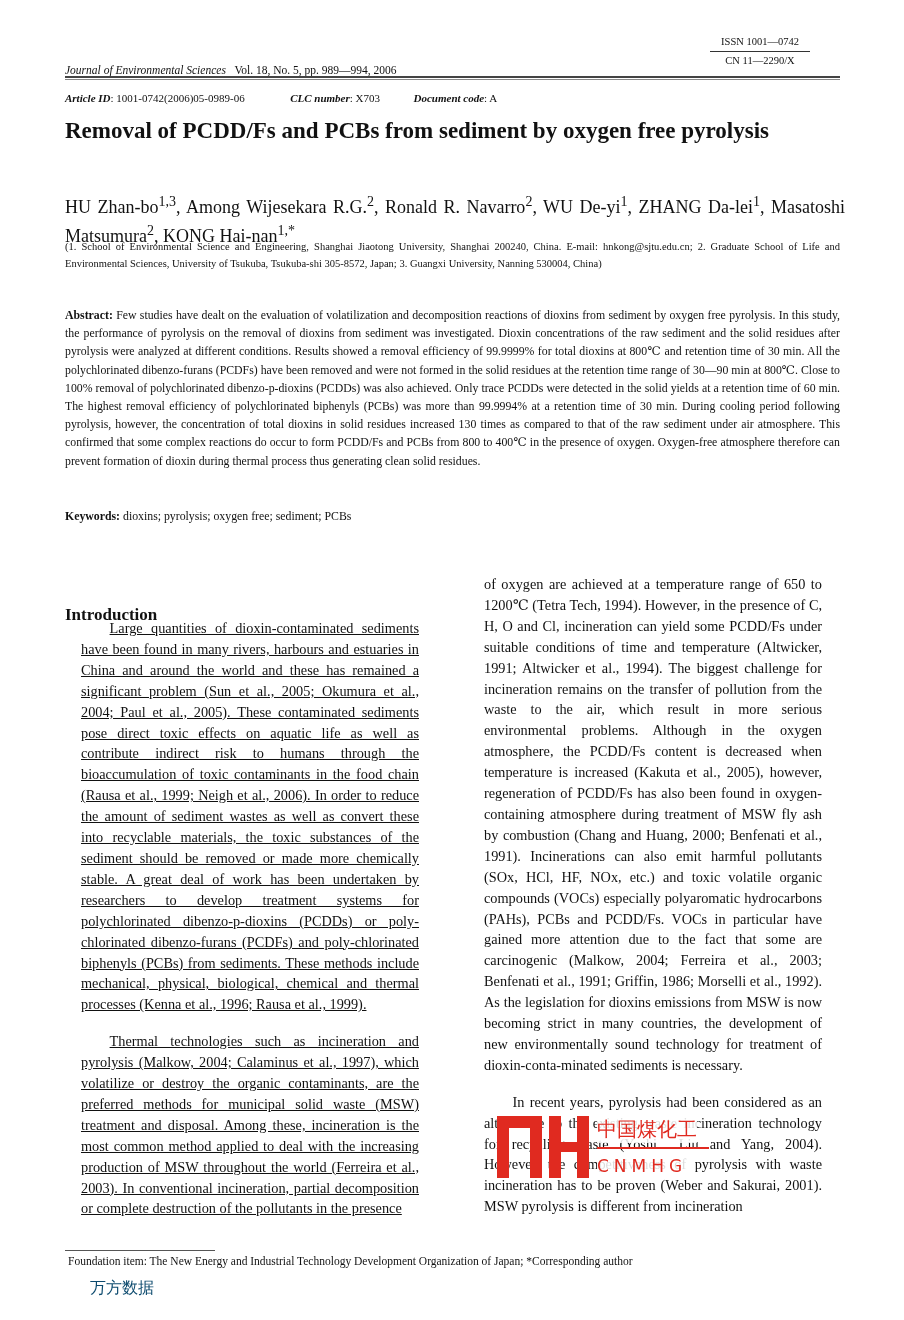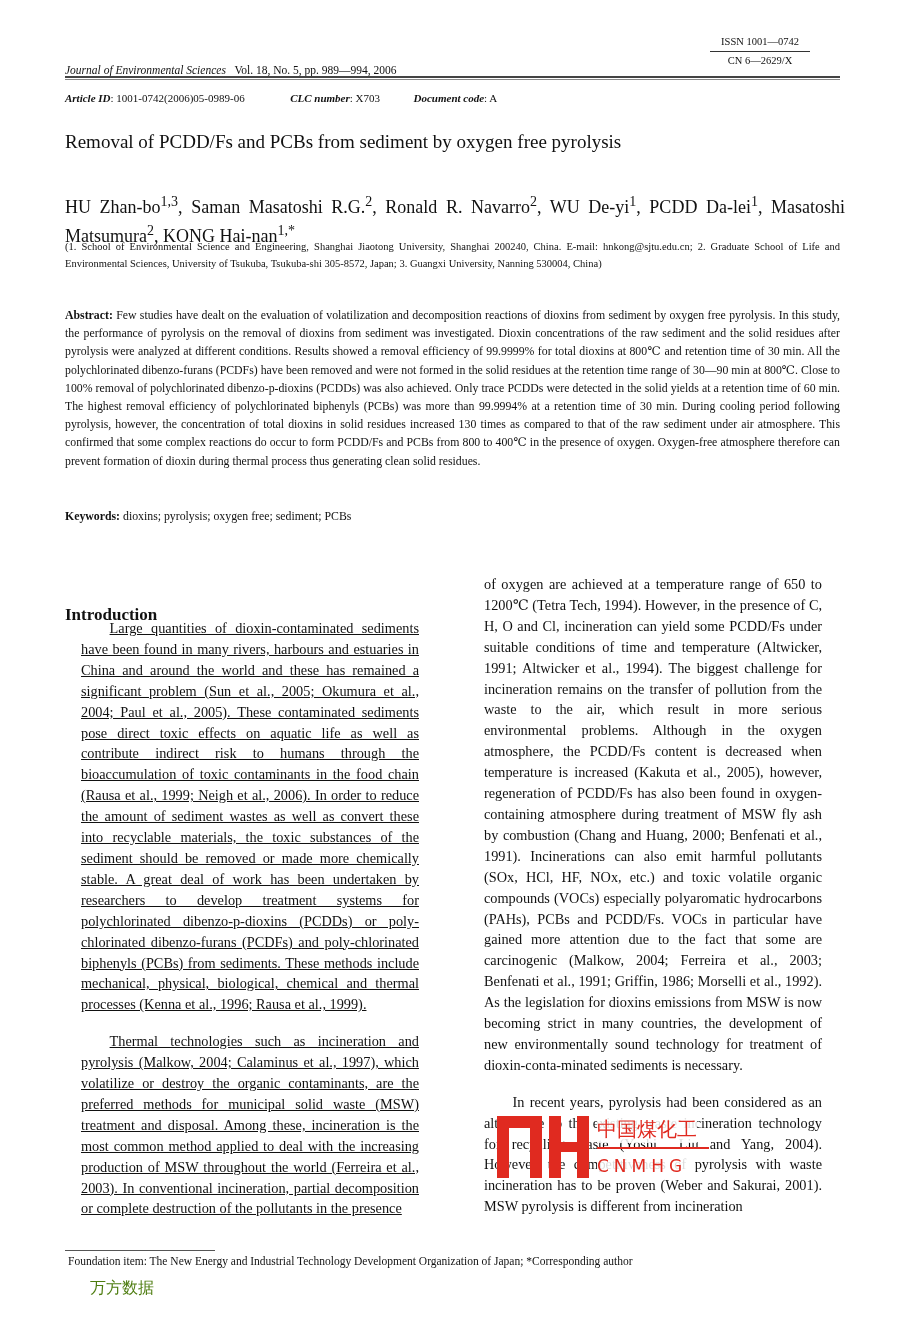--- a/index.html
+++ b/index.html
@@ -7,72 +7,72 @@
          font-family:"Liberation Serif", "DejaVu Serif", serif; color:#111; }
   .abs { position:absolute; }
   .hdr-journal { left:65px; top:57px; font-size:11.5px;margin-top:7px; }
   .hdr-journal i { font-style:italic; }
   .issn { right:94px; top:36px; font-size:10.5px; text-align:center; width:100px; }
   .issn .line { border-top:1px solid #333; margin:4px 0 3px 0; }
   .rule1 { left:65px; top:76px; width:775px; border-top:2px solid #444; border-bottom:1px solid #888; height:1px; }
   .meta { left:65px; top:92px; font-size:11px; }
   .meta b { font-weight:bold;font-style:italic; }
   .meta span.sep { display:inline-block; width:40px; }
-  .title { left:65px; top:127px; width:780px; font-size:19px; font-weight:normal; line-height:30px; }
+  .title { left:65px; top:116px; width:780px; font-size:23px; font-weight:bold; line-height:30px; }
   .authors { left:65px; top:190px; width:780px; font-size:18px; line-height:24px; text-align:justify; }
   .authors sup { font-size:14px; }
   .affil { left:65px; top:238px; width:775px; font-size:10.5px; line-height:17px; text-align:justify; }
   .abstract { left:65px; top:306px; width:775px; font-size:11.8px; line-height:18.2px; text-align:justify; }
   .abstract b { font-weight:bold; }
   .keywords { left:65px; top:509px; font-size:11.8px; }
   .col { font-size:14.3px; line-height:20.9px; text-align:justify; width:370px; }
   .col p { margin:16px; }
   .col .ind { text-indent:2em; }
   .col-left { left:65px; top:602px;text-decoration:underline; }
   .col-right { left:468px; top:558px; }
   .intro-h { left:65px; top:568px; font-size:17px; font-weight:bold;margin-top:37px; }
   .fn-rule { left:65px; top:1250px; width:150px; border-top:1px solid #555; }
   .footnote { left:68px; top:1255px; font-size:11.5px; }
-  .wanfang { left:90px; top:1278px; font-size:16px; font-family:"DejaVu Sans", sans-serif; color:#4d7c0f; }
+  .wanfang { left:90px; top:1278px; font-size:16px; font-family:"DejaVu Sans", sans-serif; color:#0c4a6e; }
   .watermark { left:497px; top:1116px; width:210px; height:70px; }
   .wm-block { position:absolute; background:#e02a20; }
   .wm-text { position:absolute; left:100px; top:0px; font-family:Liberation Serif, serif; color:#e02a20; font-size:20px; background:rgba(255,255,255,0.85); }
   .wm-text2 { position:absolute; left:100px; top:40px; font-family:"DejaVu Sans", sans-serif; color:#e02a20; font-size:17px; letter-spacing:5px; background:rgba(255,255,255,0.85); }
   .wm-line { position:absolute; left:100px; top:31px; width:112px; border-top:2px solid #e02a20; }
 </style>
 </head>
 <body>
 
 <div class="abs hdr-journal">
   <i>Journal of Environmental Sciences</i>
   &nbsp;&nbsp;<span>Vol. 18, No. 5, pp. 989—994, 2006</span>
 </div>
 <div class="abs issn">
   <div>ISSN 1001—0742</div>
   <div class="line"></div>
-  <div>CN 6—2629/X</div>
+  <div>CN 11—2290/X</div>
 </div>
 <div class="abs rule1"></div>
 
 <div class="abs meta">
   <b>Article ID</b><span>: 1001-0742(2006)05-0989-06</span>
   <span class="sep"></span>
   <b>CLC number</b><span>: X703</span>
   <span class="sep" style="width:28px"></span>
   <b>Document code</b><span>: A</span>
 </div>
 
 <div class="abs title">Removal of PCDD/Fs and PCBs from sediment by oxygen free pyrolysis</div>
 
 <div class="abs authors">
   <span><span>HU Zhan-bo</span><sup>1,3</sup></span>,
-  <span><span>Saman Masatoshi R.G.</span><sup>2</sup></span>,
+  <span><span>Among Wijesekara R.G.</span><sup>2</sup></span>,
   <span><span>Ronald R. Navarro</span><sup>2</sup></span>,
   <span><span>WU De-yi</span><sup>1</sup></span>,
-  <span><span>PCDD Da-lei</span><sup>1</sup></span>,
+  <span><span>ZHANG Da-lei</span><sup>1</sup></span>,
   <span><span>Masatoshi Matsumura</span><sup>2</sup></span>,
   <span><span>KONG Hai-nan</span><sup>1,*</sup></span>
 </div>
 
 <div class="abs affil">(1. School of Environmental Science and Engineering, Shanghai Jiaotong University, Shanghai 200240, China. E-mail: hnkong@sjtu.edu.cn; 2. Graduate School of Life and Environmental Sciences, University of Tsukuba, Tsukuba-shi 305-8572, Japan; 3. Guangxi University, Nanning 530004, China)</div>
 
 <div class="abs abstract">
   <b>Abstract:</b><span> Few studies have dealt on the evaluation of volatilization and decomposition reactions of dioxins from sediment by oxygen free pyrolysis. In this study, the performance of pyrolysis on the removal of dioxins from sediment was investigated. Dioxin concentrations of the raw sediment and the solid residues after pyrolysis were analyzed at different conditions. Results showed a removal efficiency of 99.9999% for total dioxins at 800℃ and retention time of 30 min. All the polychlorinated dibenzo-furans (PCDFs) have been removed and were not formed in the solid residues at the retention time range of 30—90 min at 800℃. Close to 100% removal of polychlorinated dibenzo-p-dioxins (PCDDs) was also achieved. Only trace PCDDs were detected in the solid yields at a retention time of 60 min. The highest removal efficiency of polychlorinated biphenyls (PCBs) was more than 99.9994% at a retention time of 30 min. During cooling period following pyrolysis, however, the concentration of total dioxins in solid residues increased 130 times as compared to that of the raw sediment under air atmosphere. This confirmed that some complex reactions do occur to form PCDD/Fs and PCBs from 800 to 400℃ in the presence of oxygen. Oxygen-free atmosphere therefore can prevent formation of dioxin during thermal process thus generating clean solid residues.</span>
 </div>
 

